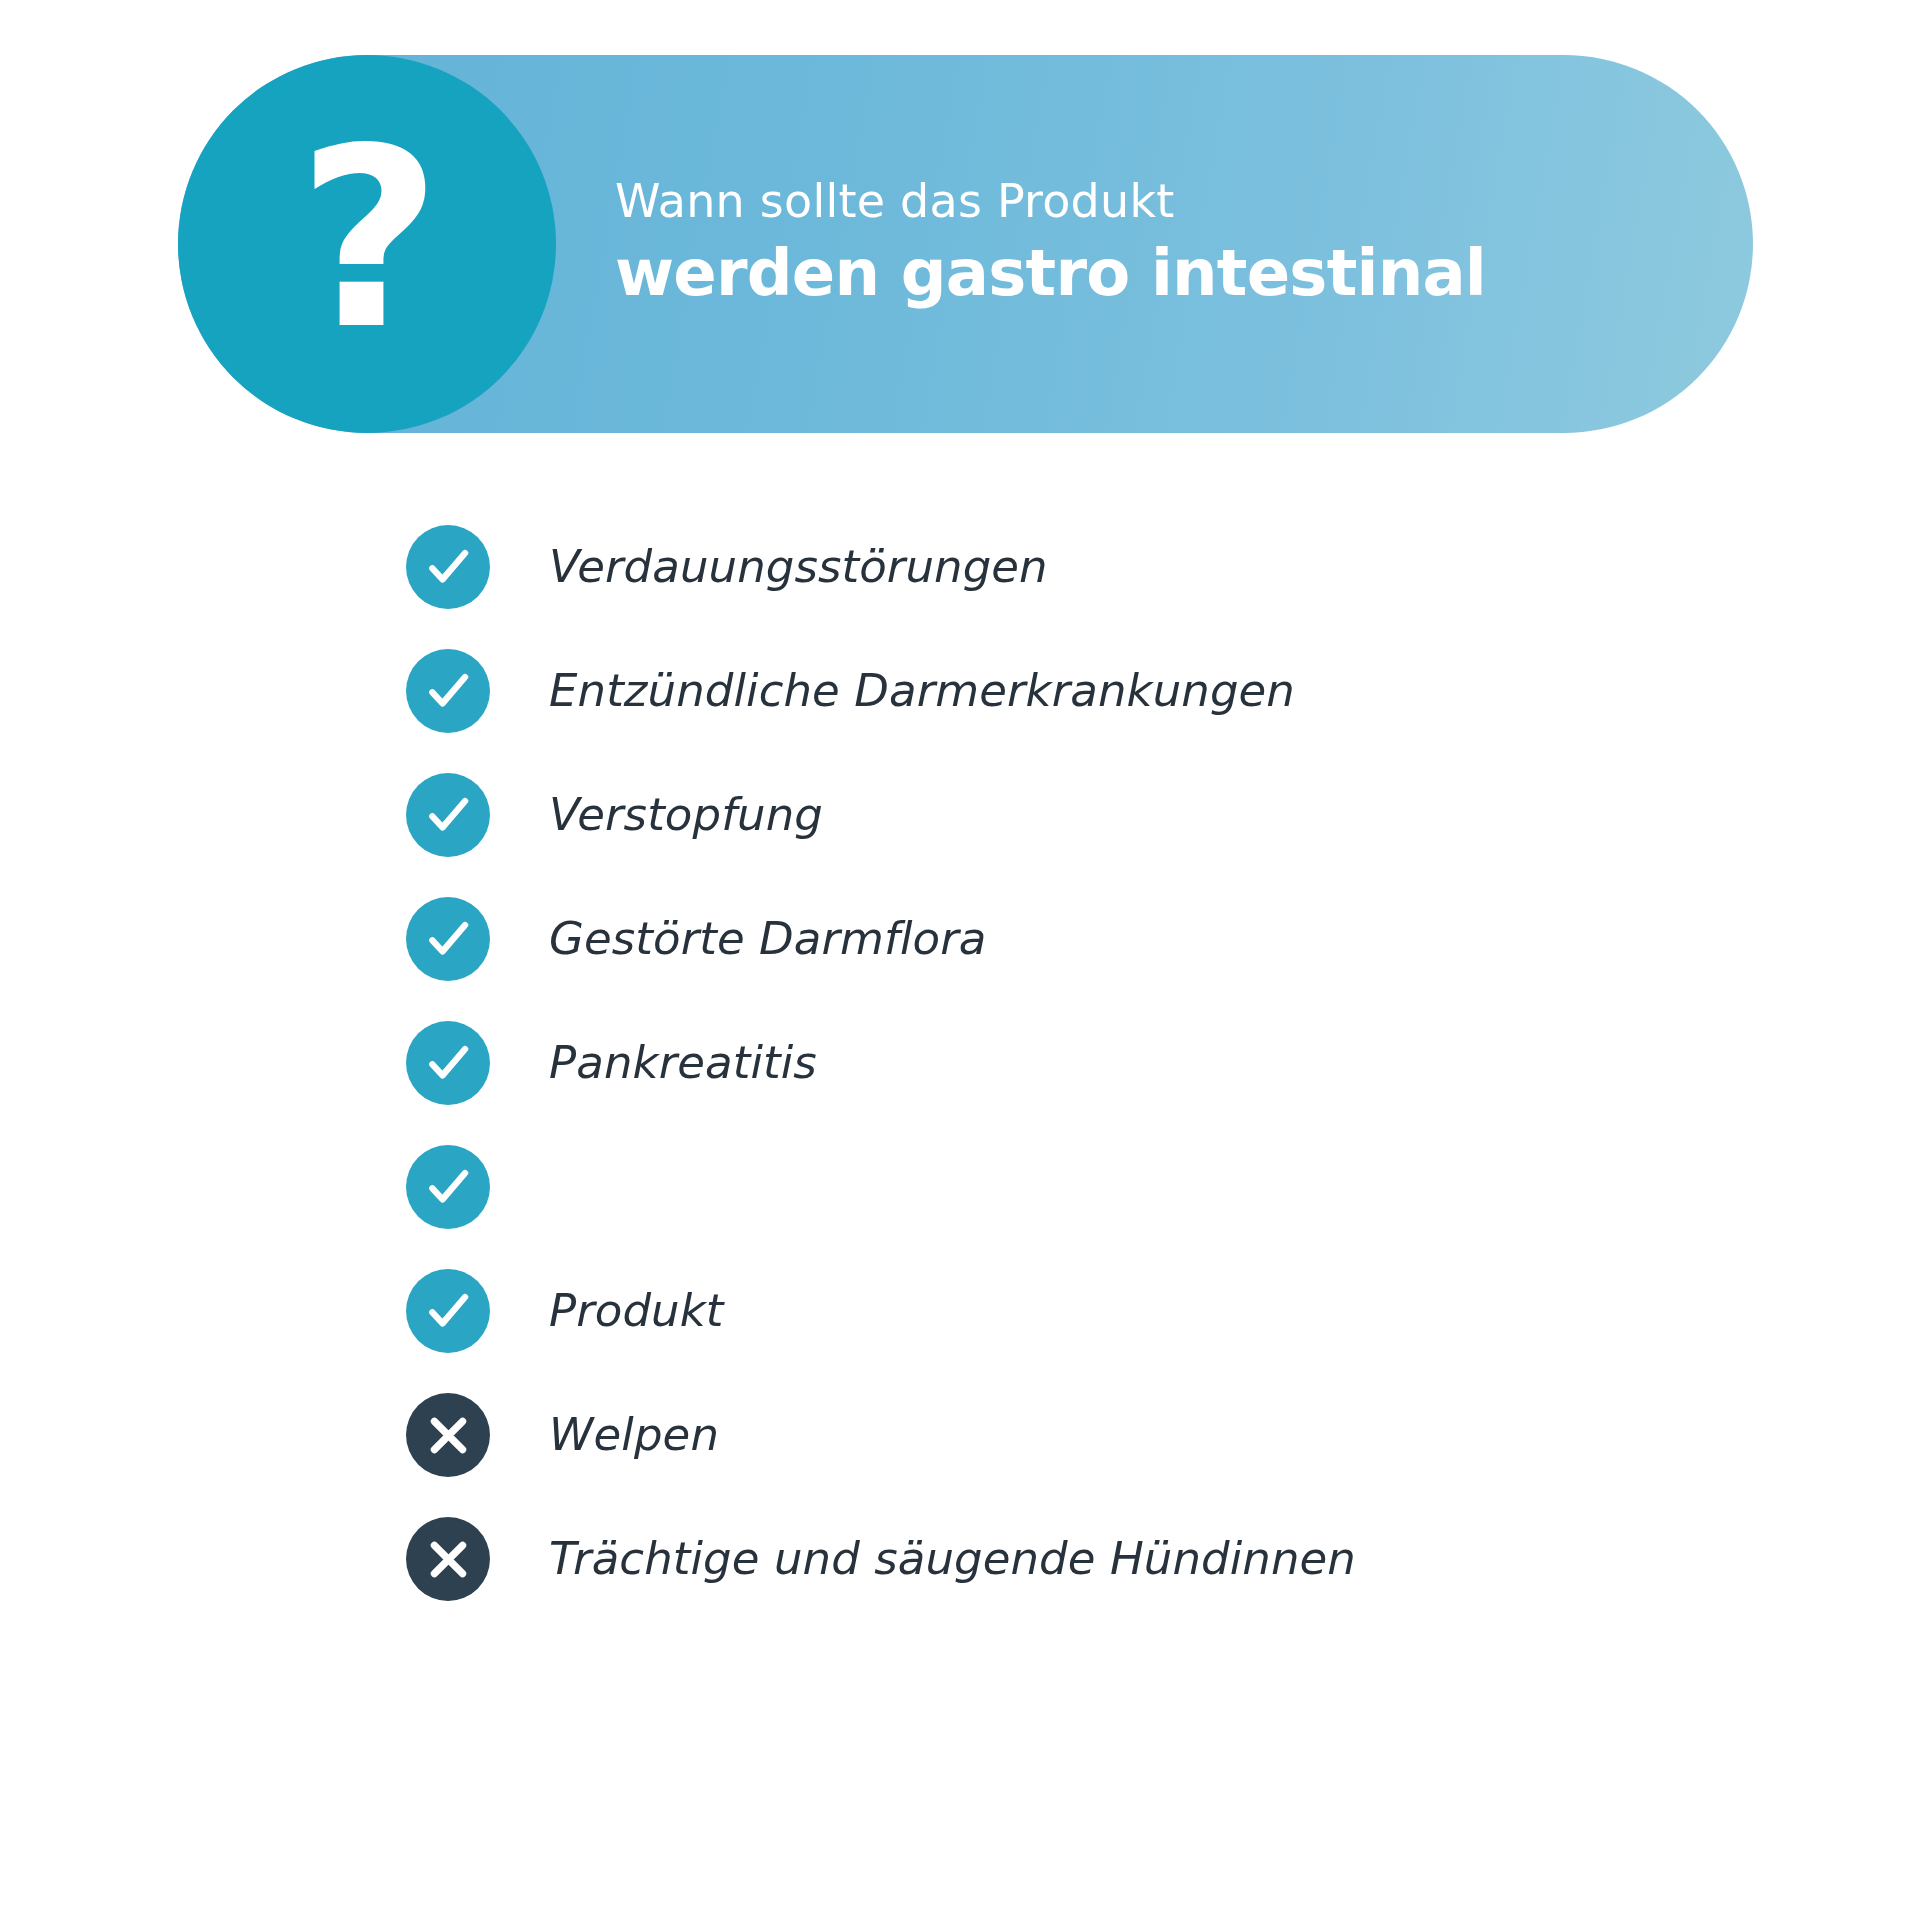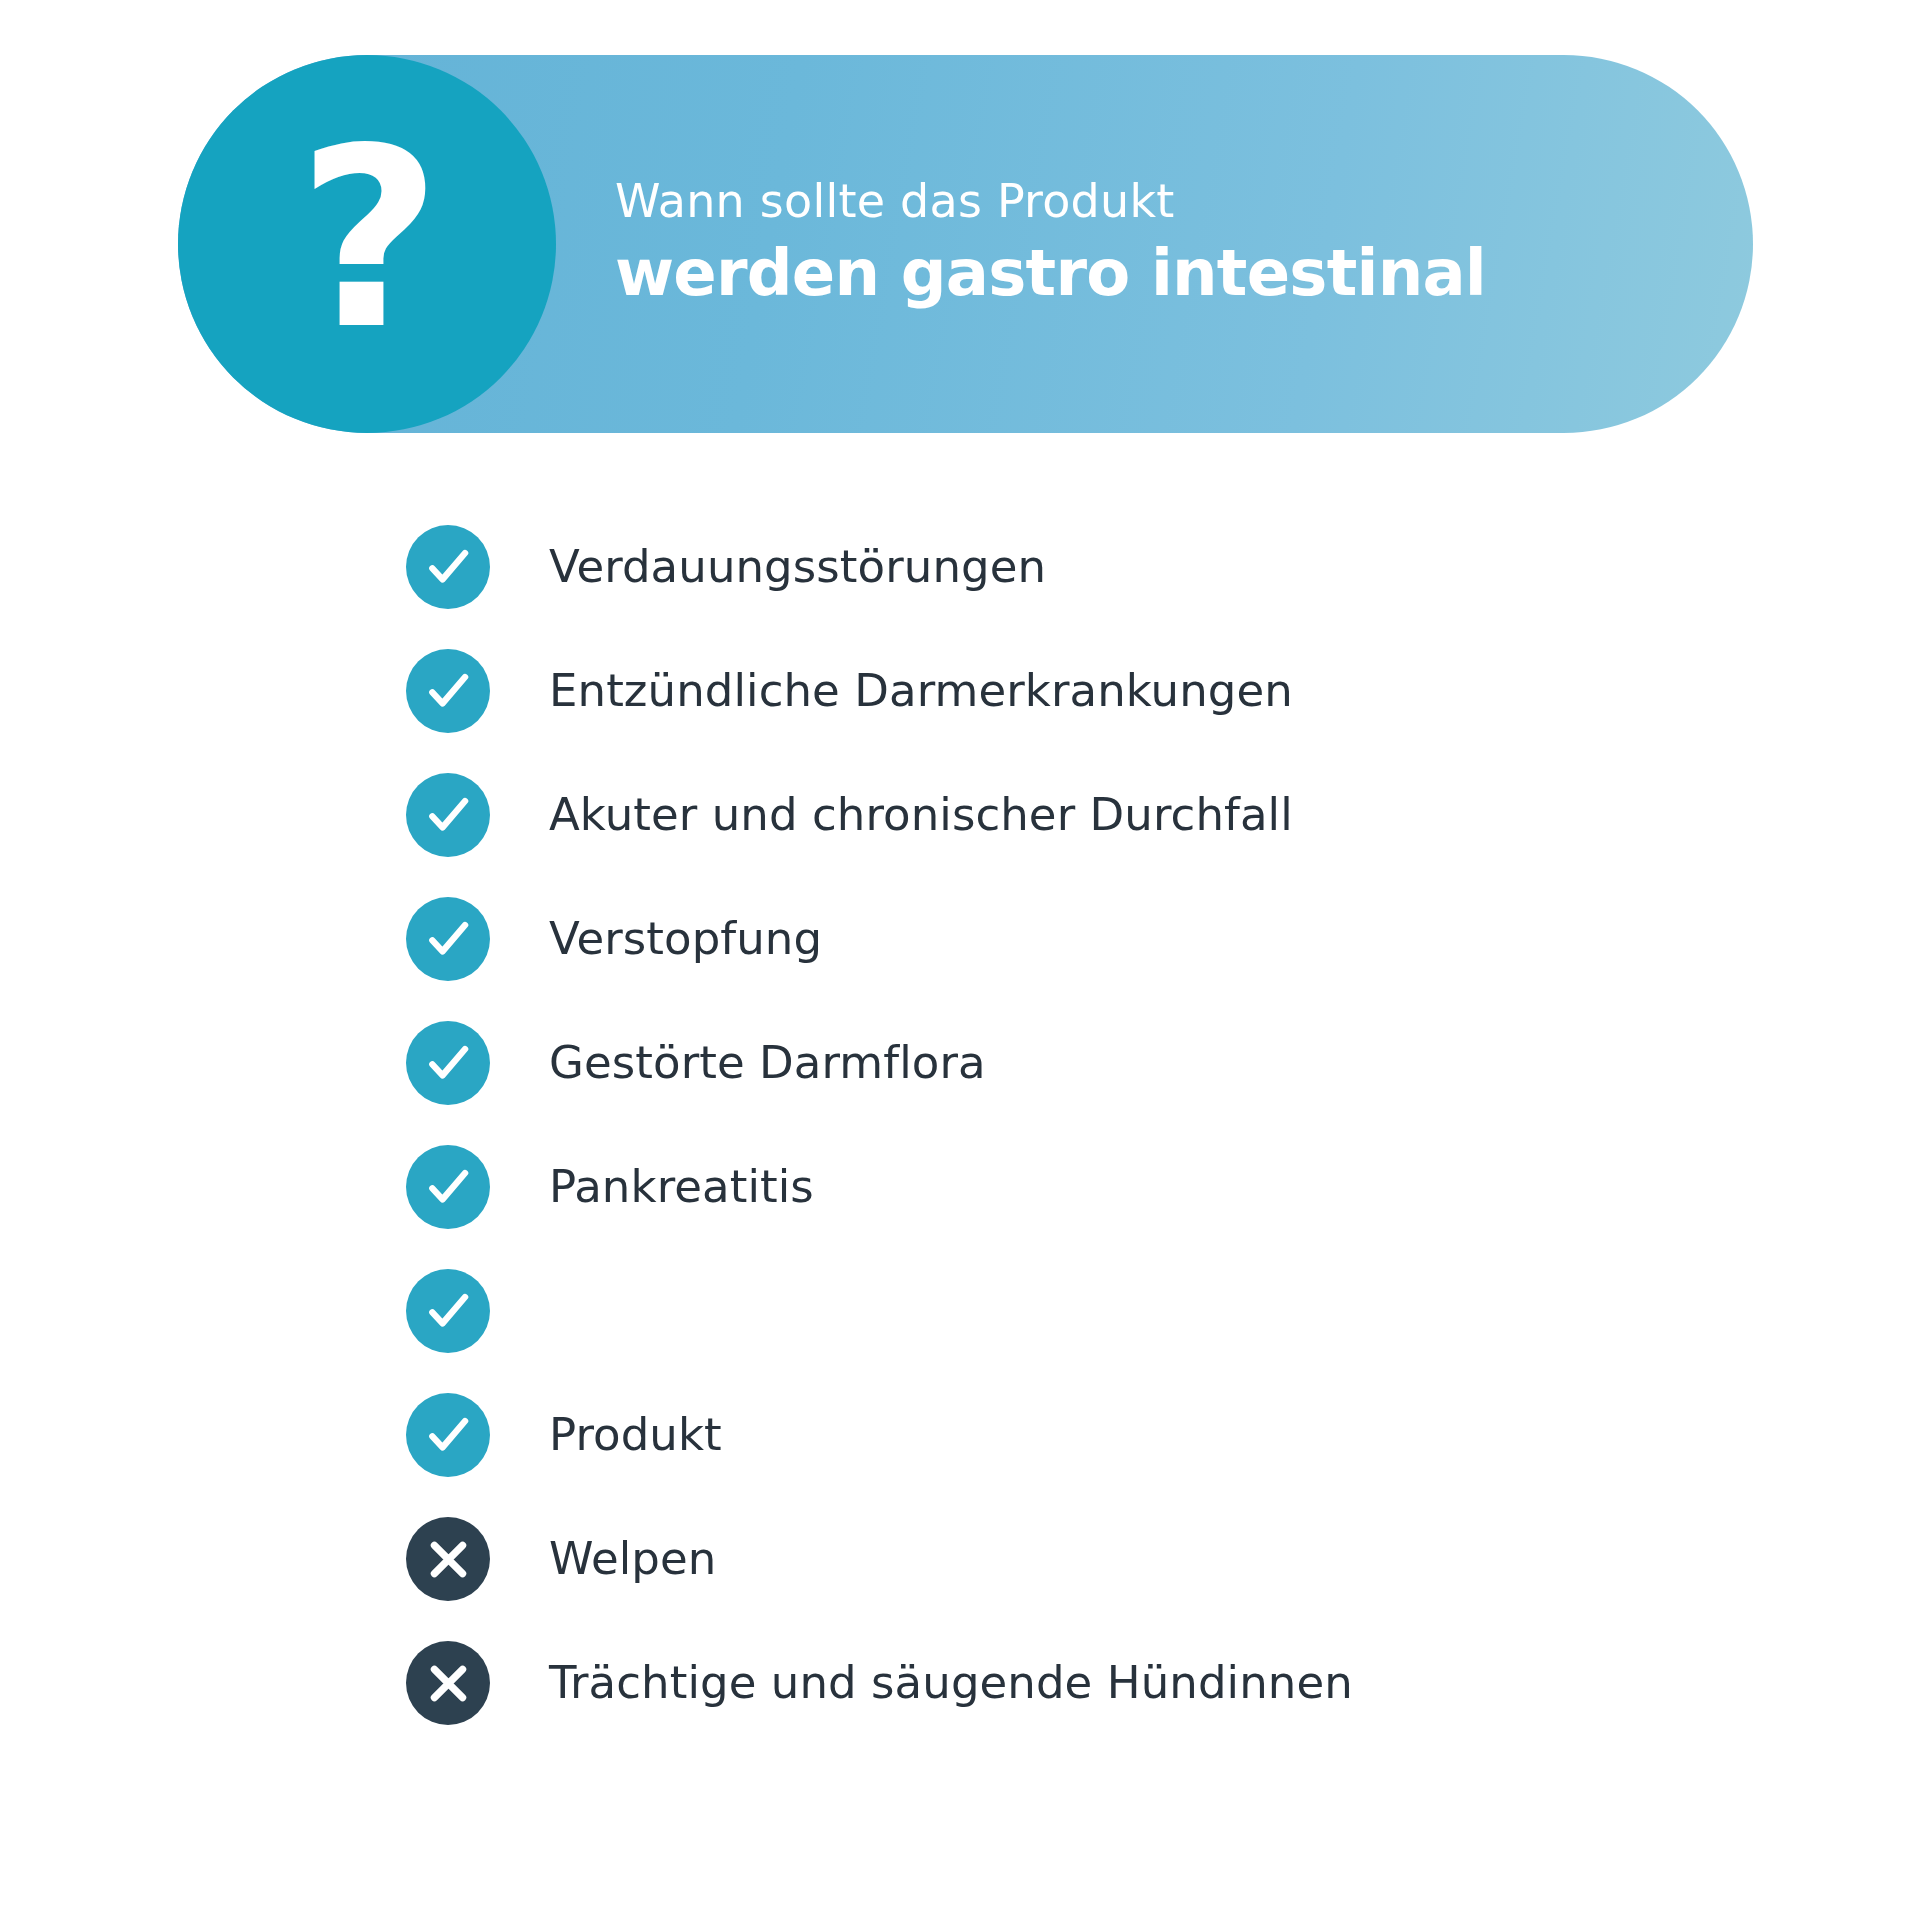--- a/index.html
+++ b/index.html
@@ -90,20 +90,21 @@
     white-space: nowrap;
     margin: 4.3px 0 2.6px 0;
   }
 
   
   .criteria-list {
     position: absolute;
     left: 0px;
     top: 505px;
     width: 1560px;
+    font-style: italic;
   }
 
   .criteria-row {
     position: relative;
     height: 124px;
     display: flex;
     align-items: center;
     padding-left: 406px;
   }
 
@@ -168,28 +169,20 @@
           </svg>
         </div>
         <div class="criteria-label">Entzündliche Darmerkrankungen</div>
       </div>
       <div class="criteria-row">
         <div class="status-icon include">
           <svg width="51" height="51" viewBox="0 0 120 120" aria-hidden="true">
             <path d="M22 62 L46 88 L99 26" fill="none" stroke="#ffffff" stroke-width="15" stroke-linecap="round" stroke-linejoin="round"></path>
           </svg>
         </div>
-        <div class="criteria-label">Akuter und chronischer Durchfall</div>
-      </div>
-      <div class="criteria-row">
-        <div class="status-icon include">
-          <svg width="51" height="51" viewBox="0 0 120 120" aria-hidden="true">
-            <path d="M22 62 L46 88 L99 26" fill="none" stroke="#ffffff" stroke-width="15" stroke-linecap="round" stroke-linejoin="round"></path>
-          </svg>
-        </div>
         <div class="criteria-label">Verstopfung</div>
       </div>
       <div class="criteria-row">
         <div class="status-icon include">
           <svg width="51" height="51" viewBox="0 0 120 120" aria-hidden="true">
             <path d="M22 62 L46 88 L99 26" fill="none" stroke="#ffffff" stroke-width="15" stroke-linecap="round" stroke-linejoin="round"></path>
           </svg>
         </div>
         <div class="criteria-label">Gestörte Darmflora</div>
       </div>

